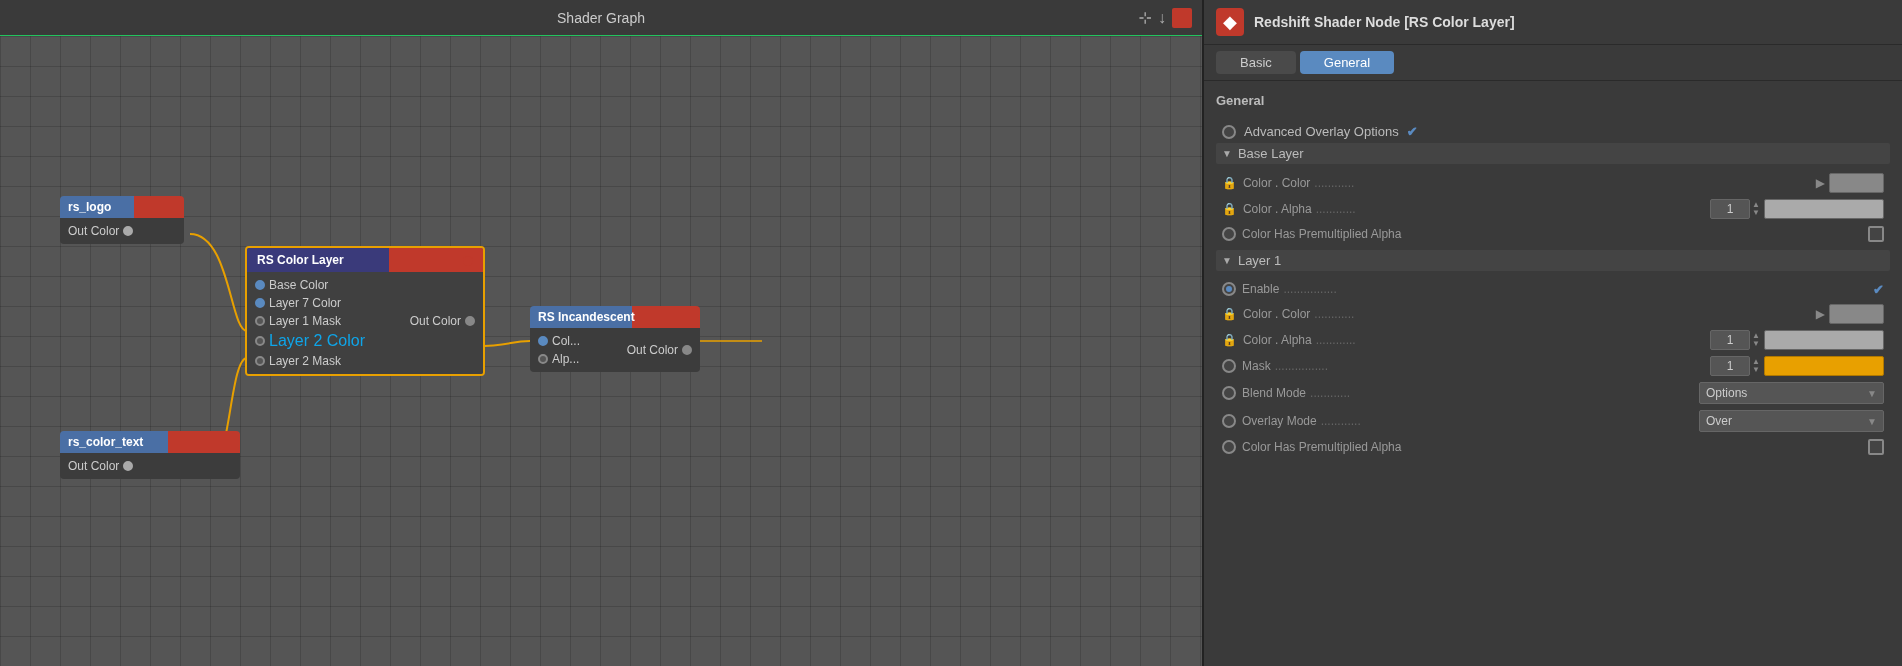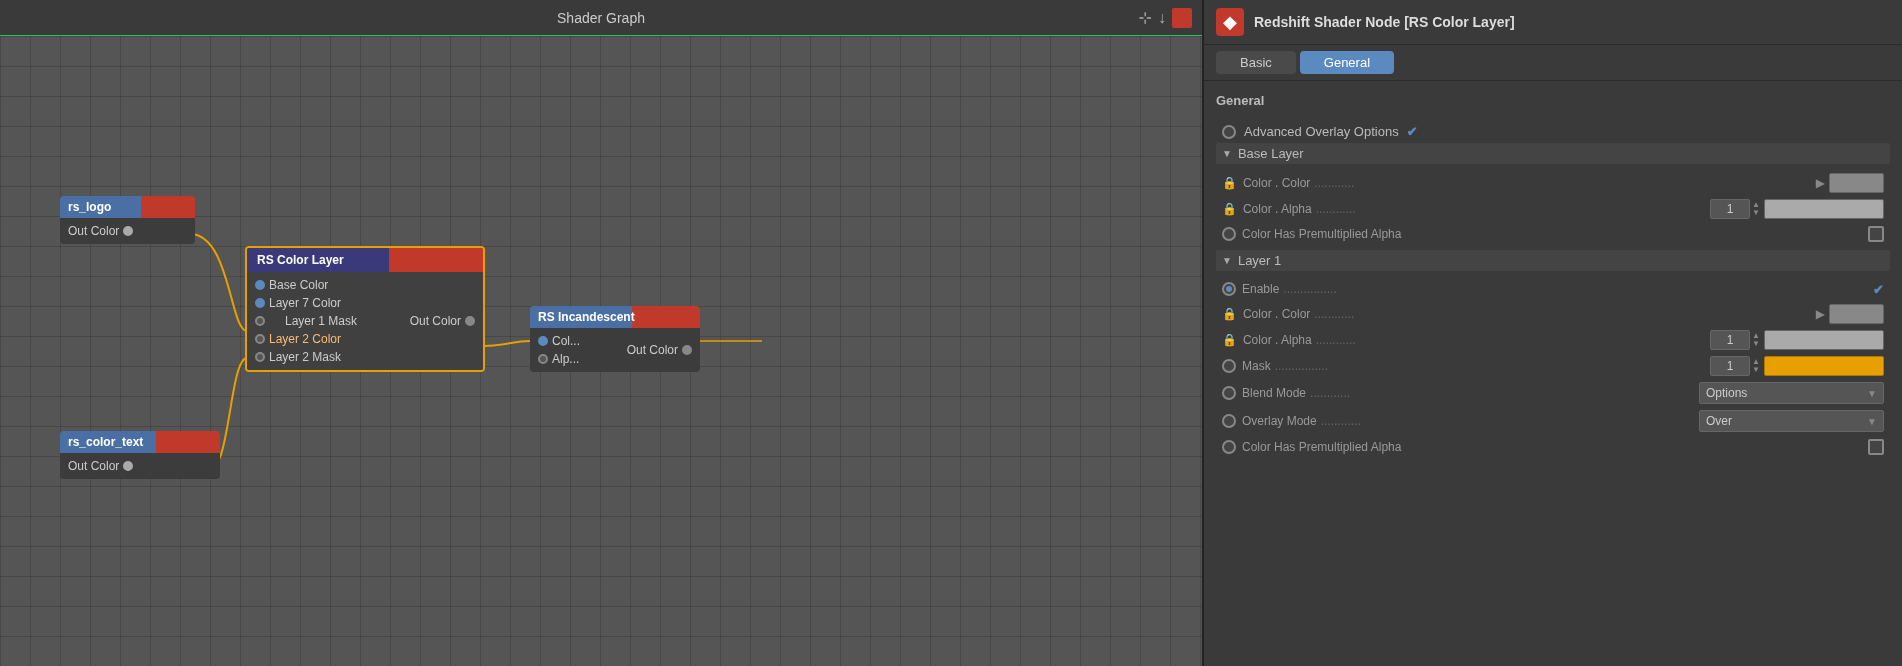--- a/index.html
+++ b/index.html
@@ -445,33 +445,33 @@
 
       <path d="M 190 198 C 230 198, 230 295, 247 295" stroke="#e8a000" stroke-width="2" fill="none"></path>
 
       <path d="M 210 433 C 230 433, 230 322, 247 322" stroke="#e8a000" stroke-width="2" fill="none"></path>
 
       <path d="M 475 310 C 510 310, 510 305, 530 305" stroke="#e8a000" stroke-width="2" fill="none"></path>
 
       <path d="M 690 305 C 730 305, 730 305, 762 305" stroke="#e8a000" stroke-width="1.5" fill="none"></path>
     </svg>
 
-    <div id="node-rs-logo" class="node" style="left:60px; top:160px; width:135px;">
+    <div id="node-rs-logo" class="node" style="left:60px; top:160px; width:124px;">
       <div class="node-header" style="background: linear-gradient(to right, #4a6fa5 60%, #c0392b 40%); padding: 4px 8px;">
         <span style="font-size:12px;color:#fff;font-weight:bold;">rs_logo</span>
       </div>
       <div class="node-body">
         <div class="node-port-row">
           <span style="color:#ccc;font-size:12px;">Out Color</span>
           <div class="port-dot filled"></div>
         </div>
       </div>
     </div>
 
-    <div id="node-rs-color-text" class="node" style="left:60px; top:395px; width:160px;">
+    <div id="node-rs-color-text" class="node" style="left:60px; top:395px; width:180px;">
       <div class="node-header" style="background: linear-gradient(to right, #4a6fa5 60%, #c0392b 40%); padding: 4px 8px;">
         <span style="font-size:12px;color:#fff;font-weight:bold;">rs_color_text</span>
       </div>
       <div class="node-body">
         <div class="node-port-row">
           <span style="color:#ccc;font-size:12px;">Out Color</span>
           <div class="port-dot filled"></div>
         </div>
       </div>
     </div>
@@ -484,32 +484,32 @@
       <div class="node-body" style="background:#404040;">
         <div class="node-port-row">
           <div class="port-dot" style="border-color:#5a8ac0;background:#5a8ac0;"></div>
           <span style="color:#ccc;font-size:12px;">Base Color</span>
         </div>
         <div class="node-port-row">
           <div class="port-dot" style="border-color:#5a8ac0;background:#5a8ac0;"></div>
           <span style="color:#ccc;font-size:12px;">Layer 7 Color</span>
         </div>
         <div class="node-port-row" style="justify-content: space-between;">
-          <div style="display:flex;align-items:center;gap:20px;">
+          <div style="display:flex;align-items:center;gap:4px;">
             <div class="port-dot" style="border-color:#888;"></div>
             <span style="color:#ccc;font-size:12px;">Layer 1 Mask</span>
           </div>
           <div style="display:flex;align-items:center;gap:4px;">
             <span style="color:#ccc;font-size:12px;">Out Color</span>
             <div class="port-dot filled" style="background:#888;border-color:#888;"></div>
           </div>
         </div>
         <div class="node-port-row">
           <div class="port-dot" style="border-color:#888;"></div>
-          <span style="color:#fdba74;font-size:12px;">Layer 2 Color</span>
+          <span style="color:#0ea5e9;font-size:16px;">Layer 2 Color</span>
         </div>
         <div class="node-port-row">
           <div class="port-dot" style="border-color:#888;"></div>
           <span style="color:#ccc;font-size:12px;">Layer 2 Mask</span>
         </div>
       </div>
     </div>
 
     <div id="node-rs-incandescent" class="node" style="left:530px; top:270px; width:170px;">
       <div class="node-header" style="background: linear-gradient(to right, #4a6fa5 60%, #c0392b 40%); padding: 4px 8px; display:flex; justify-content:space-between;">

